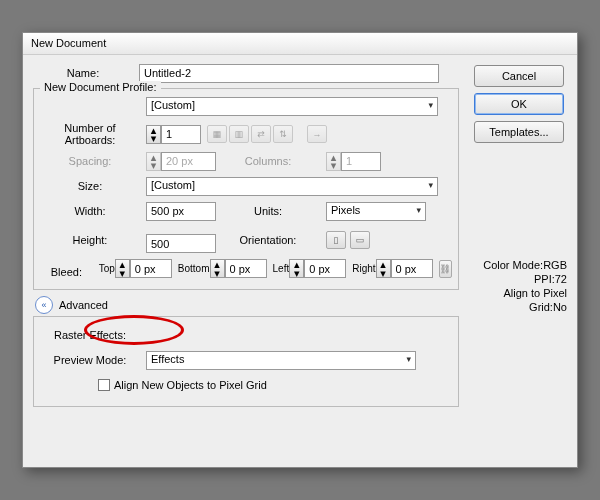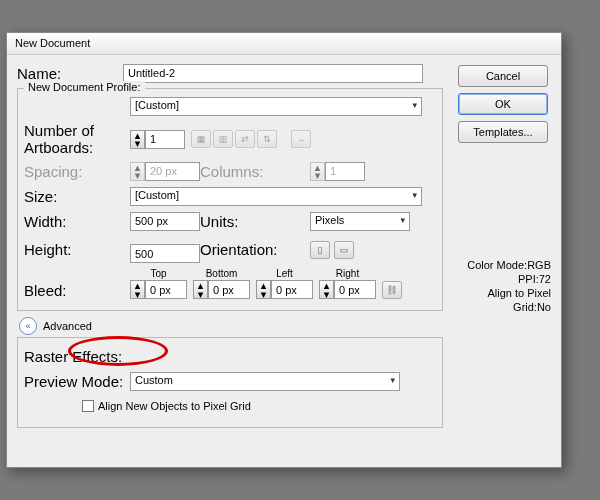--- a/index.html
+++ b/index.html
@@ -1,40 +1,40 @@
 <!DOCTYPE html>
 <html><head>
 <meta charset="utf-8">
 <style>
 *{box-sizing:border-box;margin:0;padding:0;font-family:Tahoma,Arial,sans-serif;font-size:11px;color:#000}
 body{background:#7a7a7a;width:600px;height:500px;position:relative;overflow:hidden}
 .backdrop{position:absolute;inset:0;background:#7a7a7a}
-.dialog{position:absolute;left:6px;top:32px;width:556px;height:436px;background:#eee;border:1px solid #888;box-shadow:4px 4px 12px rgba(0,0,0,.4)}
+.dialog{position:absolute;left:22px;top:32px;width:556px;height:436px;background:#eee;border:1px solid #888;box-shadow:4px 4px 12px rgba(0,0,0,.4)}
 .titlebar{height:22px;background:linear-gradient(#fff,#e8e8e8);border-bottom:1px solid #ccc;padding:4px 8px;font-size:11px}
 .content{position:relative;padding:8px 10px 10px 10px;height:calc(100% - 22px)}
 .left{float:left;width:426px}
 .right{float:right;width:96px;padding-top:2px}
 .btn{display:block;width:90px;height:22px;margin:0 auto 6px auto;background:linear-gradient(#f9f9f9,#e2e2e2);border:1px solid #8a8a8a;border-radius:3px;text-align:center;line-height:20px;cursor:pointer}
 .btn.primary{border:1px solid #3d7bd9;box-shadow:0 0 0 1px #8fb8ef inset;color:#000}
 .info{margin-top:115px;text-align:right;font-size:10px;line-height:14px;color:#333}
 .row{display:flex;align-items:center;margin-bottom:5px;min-height:20px}
-.lbl{width:106px;text-align:left;padding-right:6px;font-size:15px}
+.lbl{width:106px;text-align:center;padding-right:6px;font-size:11px}
 .lbl.dim{color:#9a9a9a}
 .inp{height:19px;border:1px solid #999;background:#fff;padding:1px 4px;font-size:11px}
 .sel{height:19px;border:1px solid #999;background:#fff;padding:1px 4px;font-size:11px;position:relative}
 .sel::after{content:"▾";position:absolute;right:4px;top:2px;font-size:9px;color:#333}
 .spin{display:flex;align-items:center}
 .spin .arrows{width:15px;height:19px;border:1px solid #999;background:linear-gradient(#fafafa,#ddd);display:flex;flex-direction:column;font-size:6px;line-height:8px;text-align:center;color:#444}
 .spin .arrows span{flex:1}
 .fieldset{border:1px solid #bbb;margin-top:4px;padding:8px 6px 6px 6px;position:relative}
 .fieldset .legend{position:absolute;top:-8px;left:6px;background:#eee;padding:0 4px;font-size:11px}
 .iconbtns{display:flex;gap:2px;margin-left:6px}
 .iconbtn{width:20px;height:18px;border:1px solid #aaa;background:linear-gradient(#f6f6f6,#ddd);border-radius:2px;display:flex;align-items:center;justify-content:center;font-size:9px;color:#666}
 .iconbtn.dim{opacity:.55}
-.smallcol{display:flex;flex-direction:column;align-items:center;margin-right:6px}
+.smallcol{display:flex;flex-direction:row;align-items:center;margin-right:6px}
 .smallcol .t{font-size:10px;margin-bottom:1px}
 .chev{width:18px;height:18px;border:1px solid #6a8ecf;border-radius:9px;background:#fff;display:flex;align-items:center;justify-content:center;font-size:9px;color:#2a5db0;margin-right:6px}
 .advanced-h{display:flex;align-items:center;margin:6px 0 2px 2px}
 .cb{width:12px;height:12px;border:1px solid #777;background:#fff;margin-right:4px}
 .ellipse{position:absolute;border:3px solid #d40000;border-radius:50%;width:100px;height:30px;pointer-events:none}
 </style>
 </head>
 <body>
 
 <div class="backdrop"></div>
@@ -160,21 +160,21 @@
         <div class="chev">«</div>
         <div>Advanced</div>
       </div>
 
       <div class="fieldset" style="border-top:1px solid #bbb;margin-top:0;position:relative">
         <div class="row">
           <div class="lbl">Raster Effects:</div>
         </div>
         <div class="row">
           <div class="lbl">Preview Mode:</div>
-          <div class="sel" style="width:270px"><span>Custom</span></div>
+          <div class="sel" style="width:270px"><span>Effects</span></div>
         </div>
         <div class="row" style="margin-left:58px">
           <div class="cb"></div>
           <div>Align New Objects to Pixel Grid</div>
         </div>
         <div class="ellipse" style="left:50px;top:-2px"></div>
       </div>
 
     </div>
 

